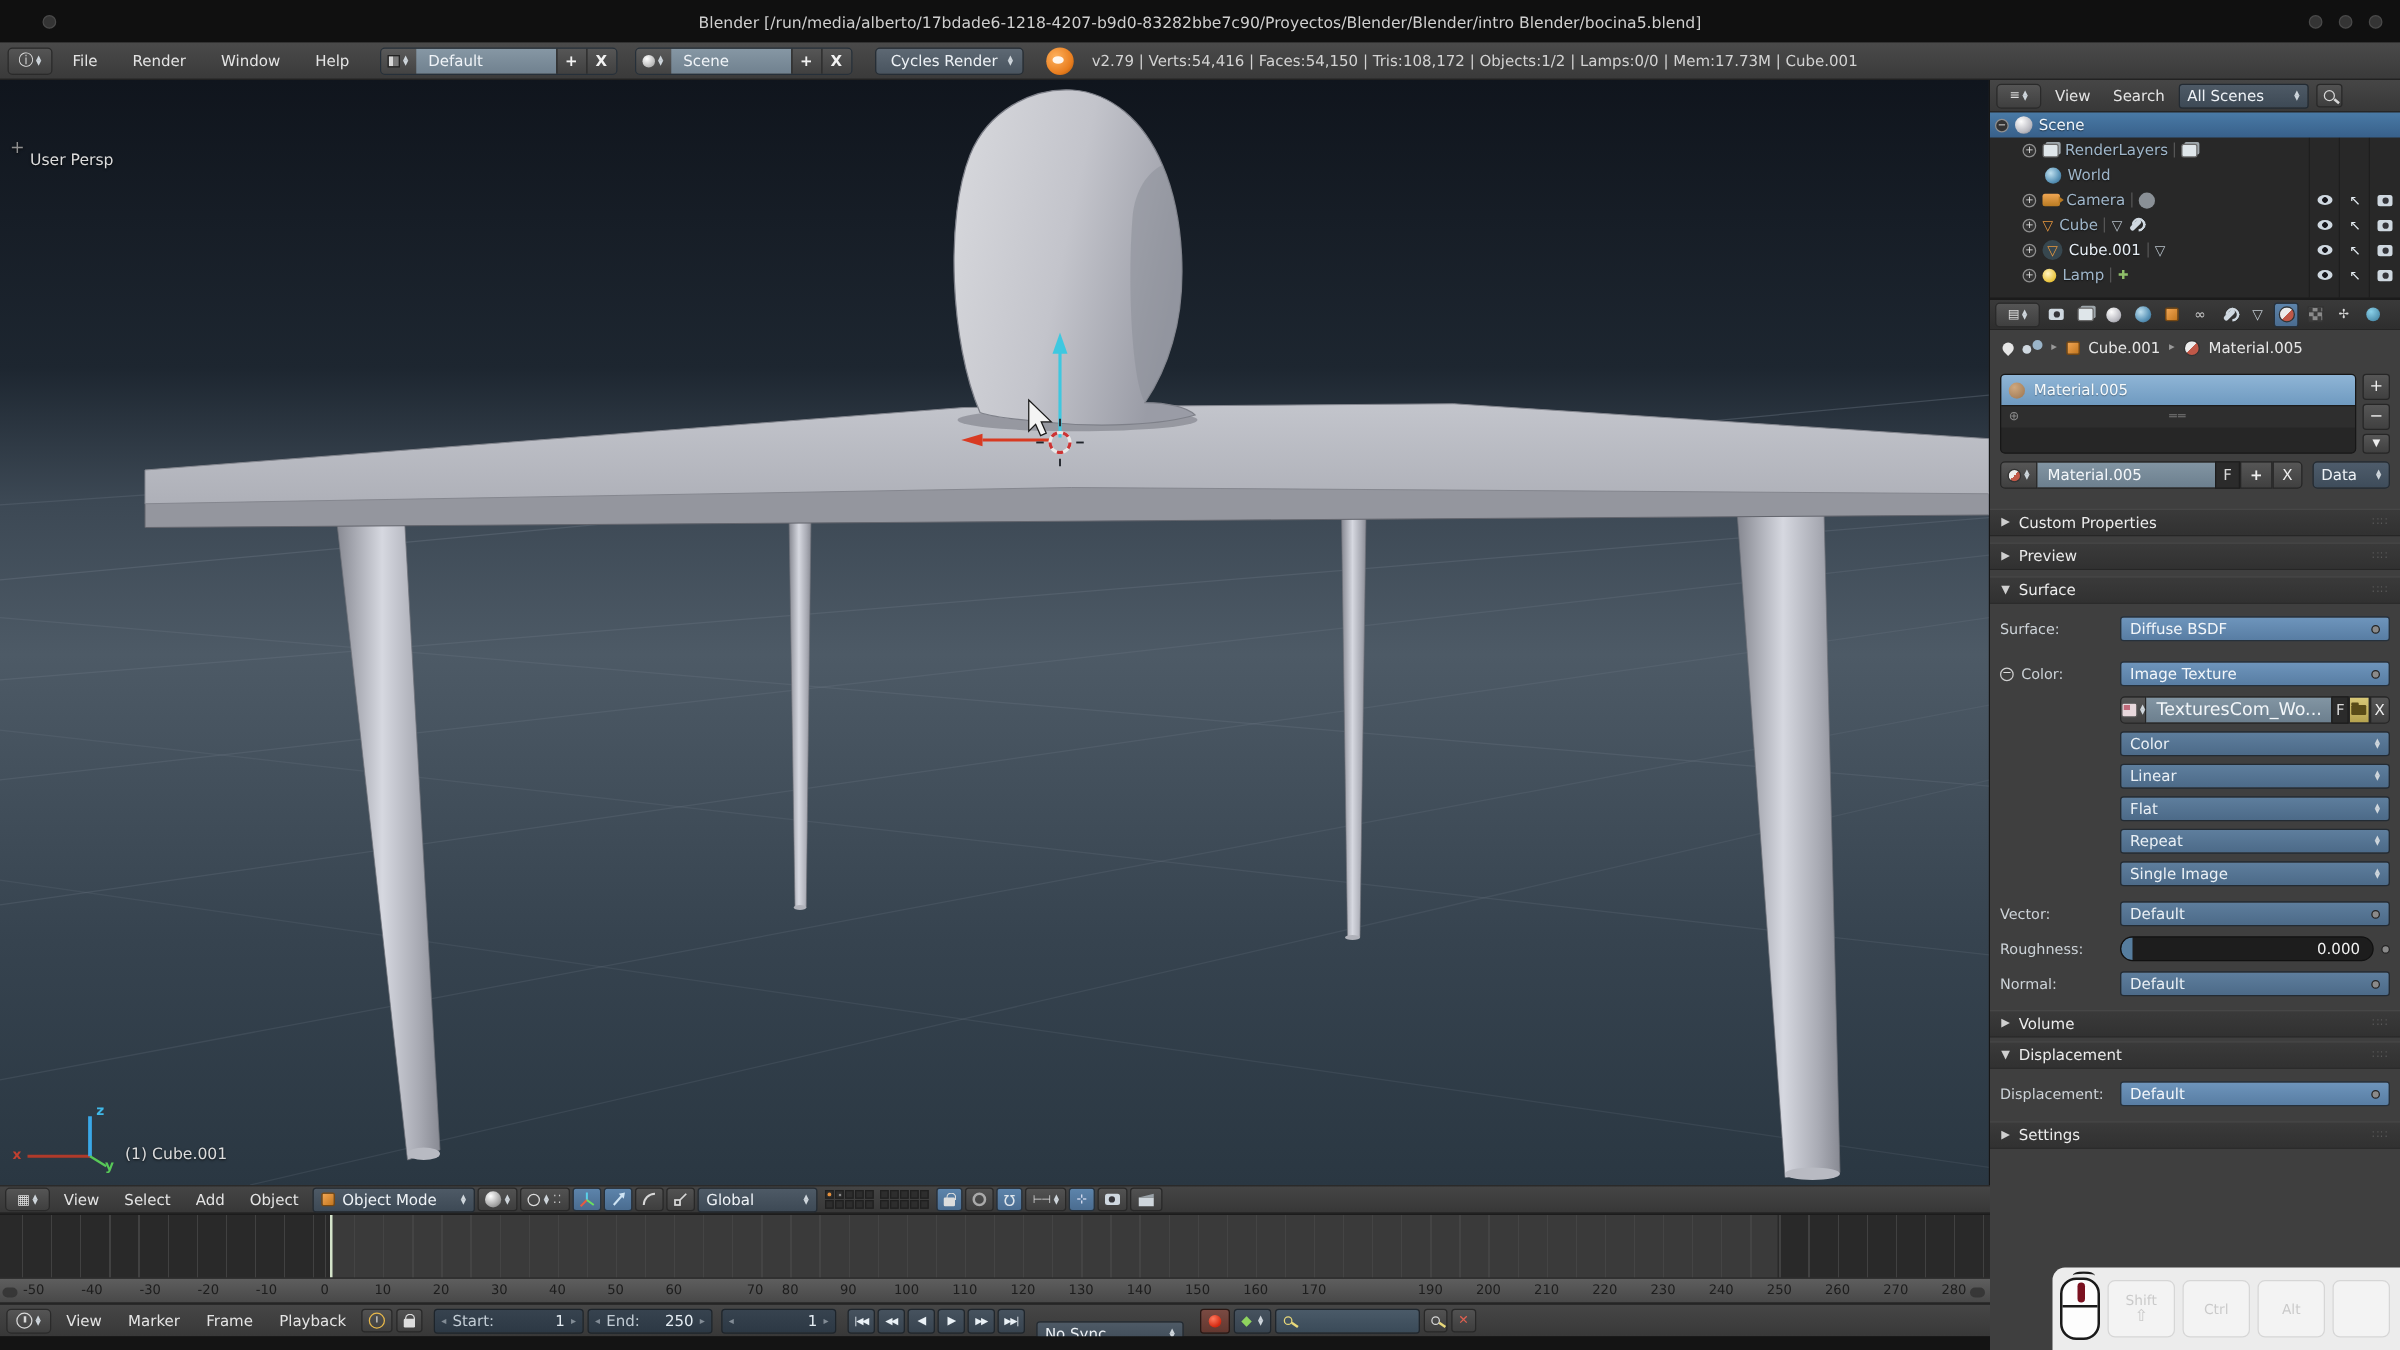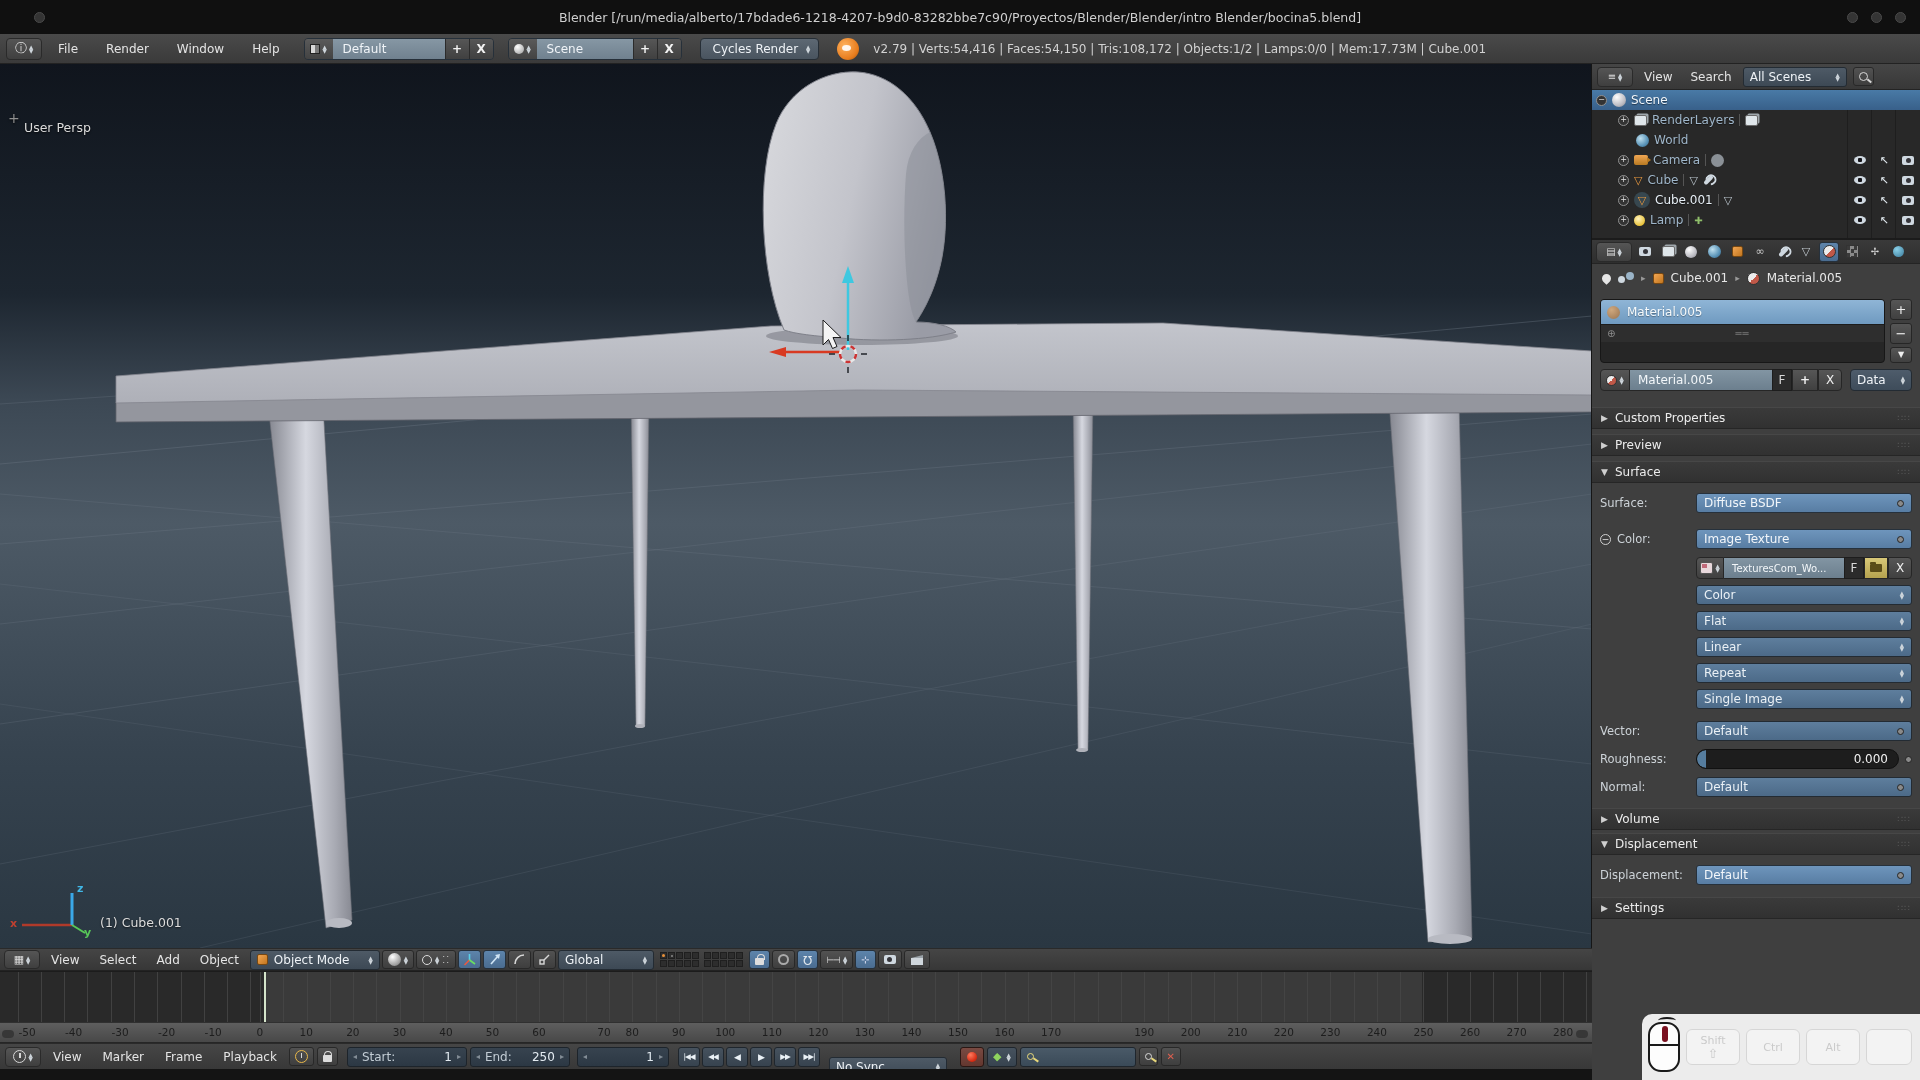--- a/index.html
+++ b/index.html
@@ -188,21 +188,21 @@
   .lockico{width:9px;height:7px;background:#ddd;border-radius:1px;position:relative;margin-top:4px;}
   .lockico:before{content:"";position:absolute;left:1.5px;top:-4px;width:6px;height:5px;border:1.5px solid #ddd;border-bottom:none;border-radius:4px 4px 0 0;}
 
   
   .screencast{position:absolute;left:1642px;top:1014px;width:278px;height:66px;background:rgba(250,250,250,.93);
     border-radius:10px 0 0 0;display:flex;align-items:center;gap:6px;padding:6px 4px 6px 6px;overflow:hidden;}
   .mouse{width:32px;height:50px;border:2px solid #1a1a1a;border-radius:13px;background:#fdfdfd;position:relative;flex:0 0 auto;}
   .mouse .mid{position:absolute;left:12px;top:2px;width:6px;height:16px;background:#7a1120;border-radius:3px;}
   .mouse .split{position:absolute;left:0;right:0;top:20px;height:1.5px;background:#1a1a1a;}
   .mouse .wire{position:absolute;left:8px;top:-7px;width:18px;height:7px;border-top:2px solid #1a1a1a;border-radius:50% 50% 0 0;}
-  .keycap{width:54px;height:36px;border:1.5px solid #bcbcbc;border-radius:6px;background:#fcfcfc;color:#a2a2a2;
+  .keycap{width:54px;height:46px;border:1.5px solid #bcbcbc;border-radius:6px;background:#fcfcfc;color:#a2a2a2;
     display:flex;flex-direction:column;align-items:center;justify-content:center;font-size:11px;opacity:.45;flex:0 0 auto;}
   .keycap .sub{font-size:13px;line-height:1;}
 </style>
 </head>
 <body>
 
 <div id="app">
 
   <div class="titlebar">
     <span>Blender [/run/media/alberto/17bdade6-1218-4207-b9d0-83282bbe7c90/Proyectos/Blender/Blender/intro Blender/bocina5.blend]</span>
@@ -752,49 +752,49 @@
       </div>
 
       <div class="prow" style="padding-left:104px;">
         <div class="db-ico" style="width:28px;height:22px;">
           <span class="imgico"></span>
           <span class="arrows">
               <span>▲</span>
               <span>▼</span>
             </span>
         </div>
-        <div class="db-name" style="font-size:10px;">TexturesCom_Wo...</div>
+        <div class="db-name" style="font-size:14px;">TexturesCom_Wo...</div>
         <div class="db-f">F</div>
         <div class="folder-btn">
             <span class="folder-ico"></span>
           </div>
         <div class="db-x">X</div>
       </div>
 
       <div class="prow" style="padding-left:104px;padding-top:2px;">
         <div class="odd">
           <span>Color</span>
           <span class="arrows">
               <span>▲</span>
               <span>▼</span>
             </span>
         </div>
       </div>
       <div class="prow" style="padding-left:104px;padding-top:2px;">
         <div class="odd">
-          <span>Flat</span>
+          <span>Linear</span>
           <span class="arrows">
               <span>▲</span>
               <span>▼</span>
             </span>
         </div>
       </div>
       <div class="prow" style="padding-left:104px;padding-top:2px;">
         <div class="odd">
-          <span>Linear</span>
+          <span>Flat</span>
           <span class="arrows">
               <span>▲</span>
               <span>▼</span>
             </span>
         </div>
       </div>
       <div class="prow" style="padding-left:104px;padding-top:2px;">
         <div class="odd">
           <span>Repeat</span>
           <span class="arrows">

